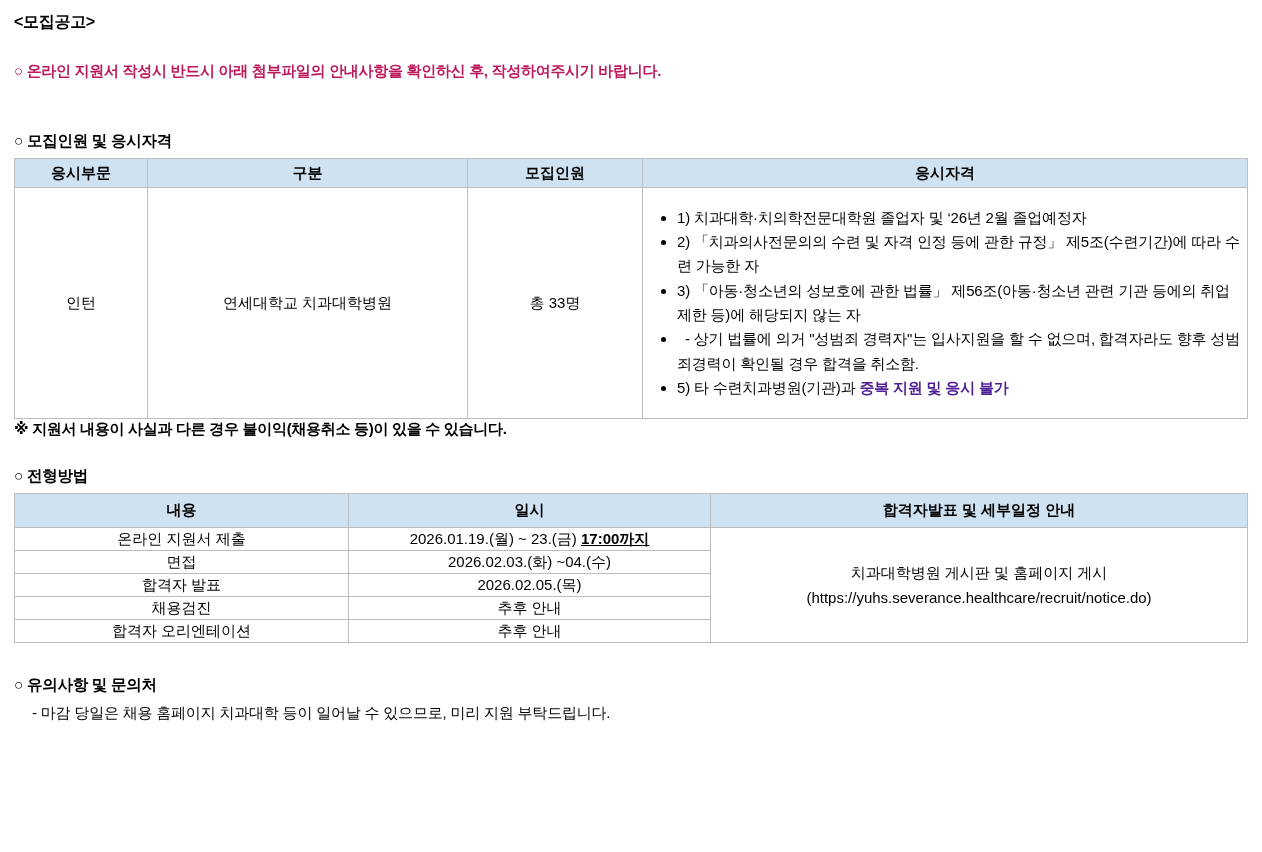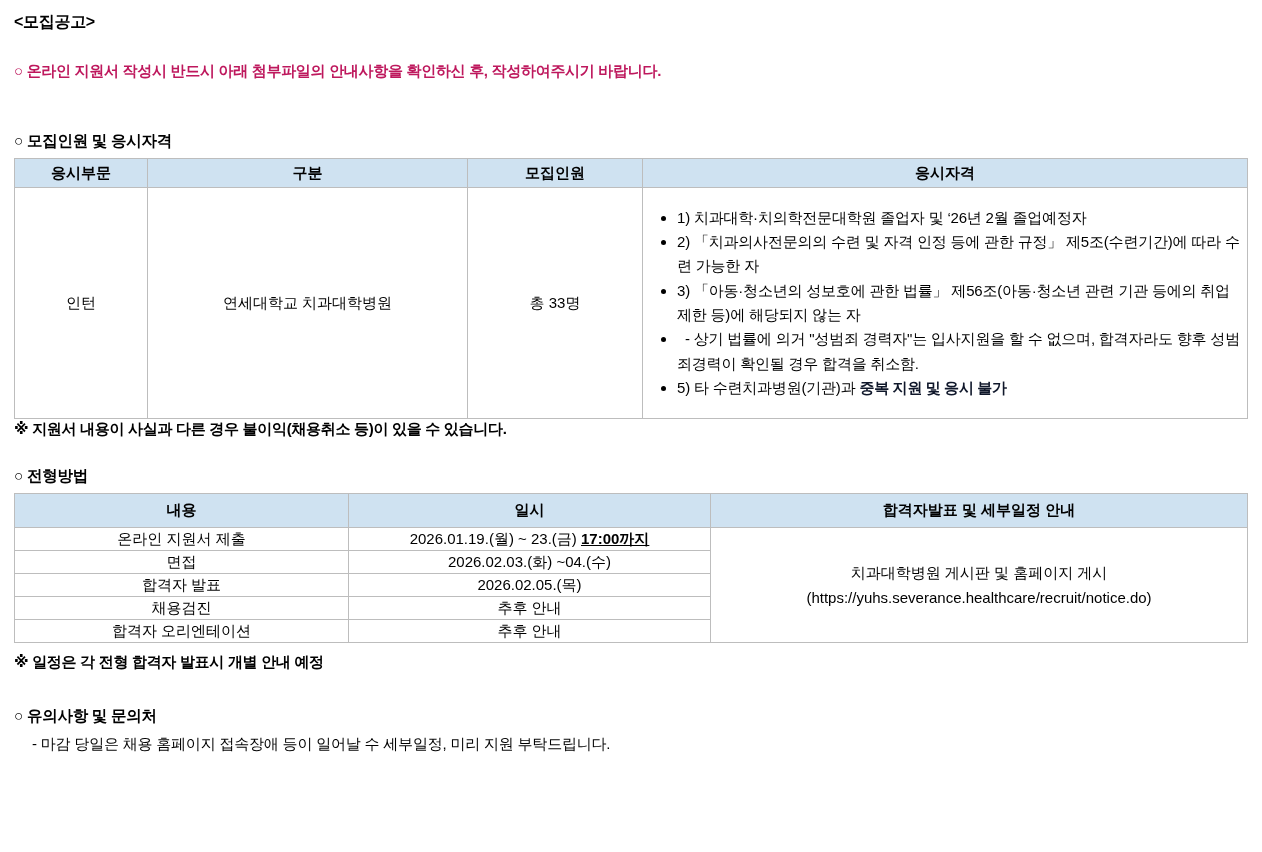--- a/index.html
+++ b/index.html
@@ -33,21 +33,21 @@
   ul.qual-list { margin: 0; padding-left: 22px; list-style: disc; }
   ul.qual-list li { line-height: 24.3px; white-space: pre-wrap; letter-spacing: -0.2px; }
 
   
   .t2 col.c1 { width: 334px; }
   .t2 col.c2 { width: 362px; }
   .t2 th { height: 34px; }
   .t2 td { height: 23px; text-align: center; vertical-align: middle; }
   .announce-cell { line-height: 25px; }
 
-  .red-bold { color: #0f172a; font-weight: 700; font-family: Liberation Serif, serif; }
+  .red-bold { color: #4c1d95; font-weight: 700; }
   .bold-underline { font-weight: 700; text-decoration: underline; }
 
   .table-note { font-weight: 700; margin-top: 1px; letter-spacing: -0.3px; }
   .process-note { font-weight: 700; margin-top: 0; line-height: 23.5px; letter-spacing: -0.3px; }
   .process-notes { margin-top: 7px; }
   .contact-line { margin-top: 0; padding-left: 18px; line-height: 24px; letter-spacing: -0.2px; }
   .contact-lines { margin-top: 5px; }
 </style>
 </head>
 <body>
@@ -130,20 +130,19 @@
       <td>추후 안내</td>
     </tr>
     <tr>
       <td>합격자 오리엔테이션</td>
       <td>추후 안내</td>
     </tr>
   </tbody>
 </table>
 
 <div class="process-notes">
-  <div class="process-note">※ 일정은 각 전형 합격자 발표시 개별 안내 예정</div>
 </div>
 
 <div class="section-heading sh-contact">○ 유의사항 및 문의처</div>
 
 <div class="contact-lines">
-  <div class="contact-line">- 마감 당일은 채용 홈페이지 접속장애 등이 일어날 수 세부일정, 미리 지원 부탁드립니다.</div>
+  <div class="contact-line">- 마감 당일은 채용 홈페이지 치과대학 등이 일어날 수 있으므로, 미리 지원 부탁드립니다.</div>
 </div>
 
 </body></html>

